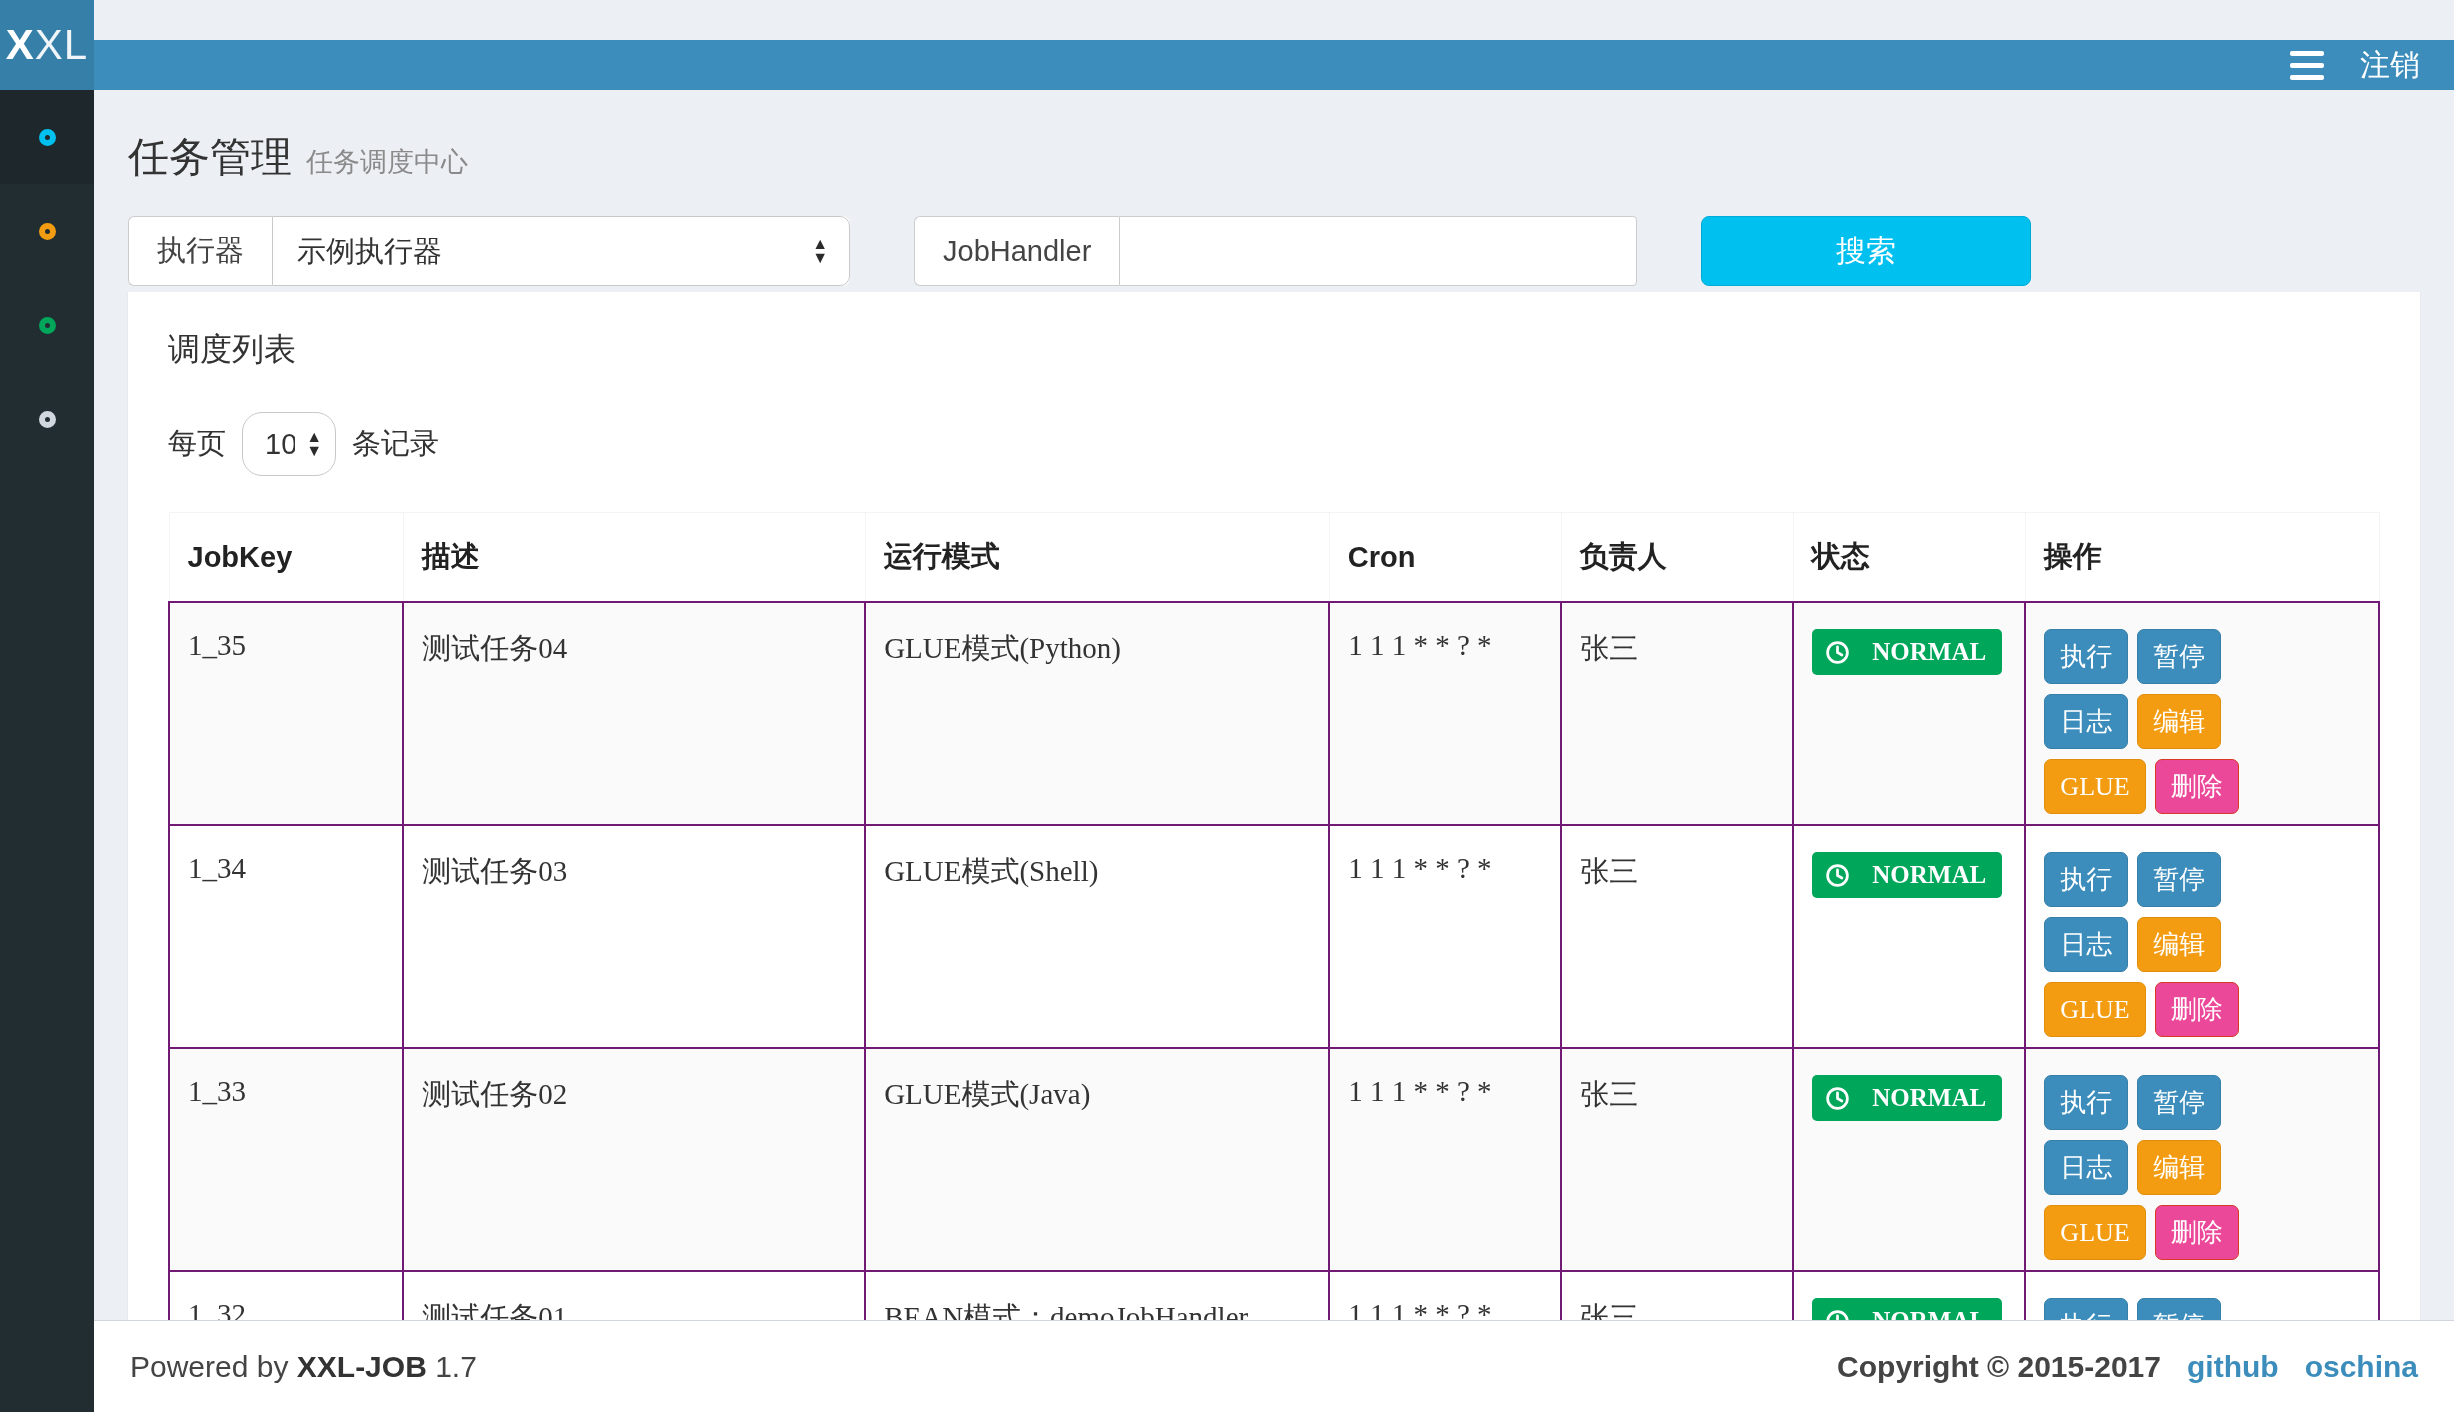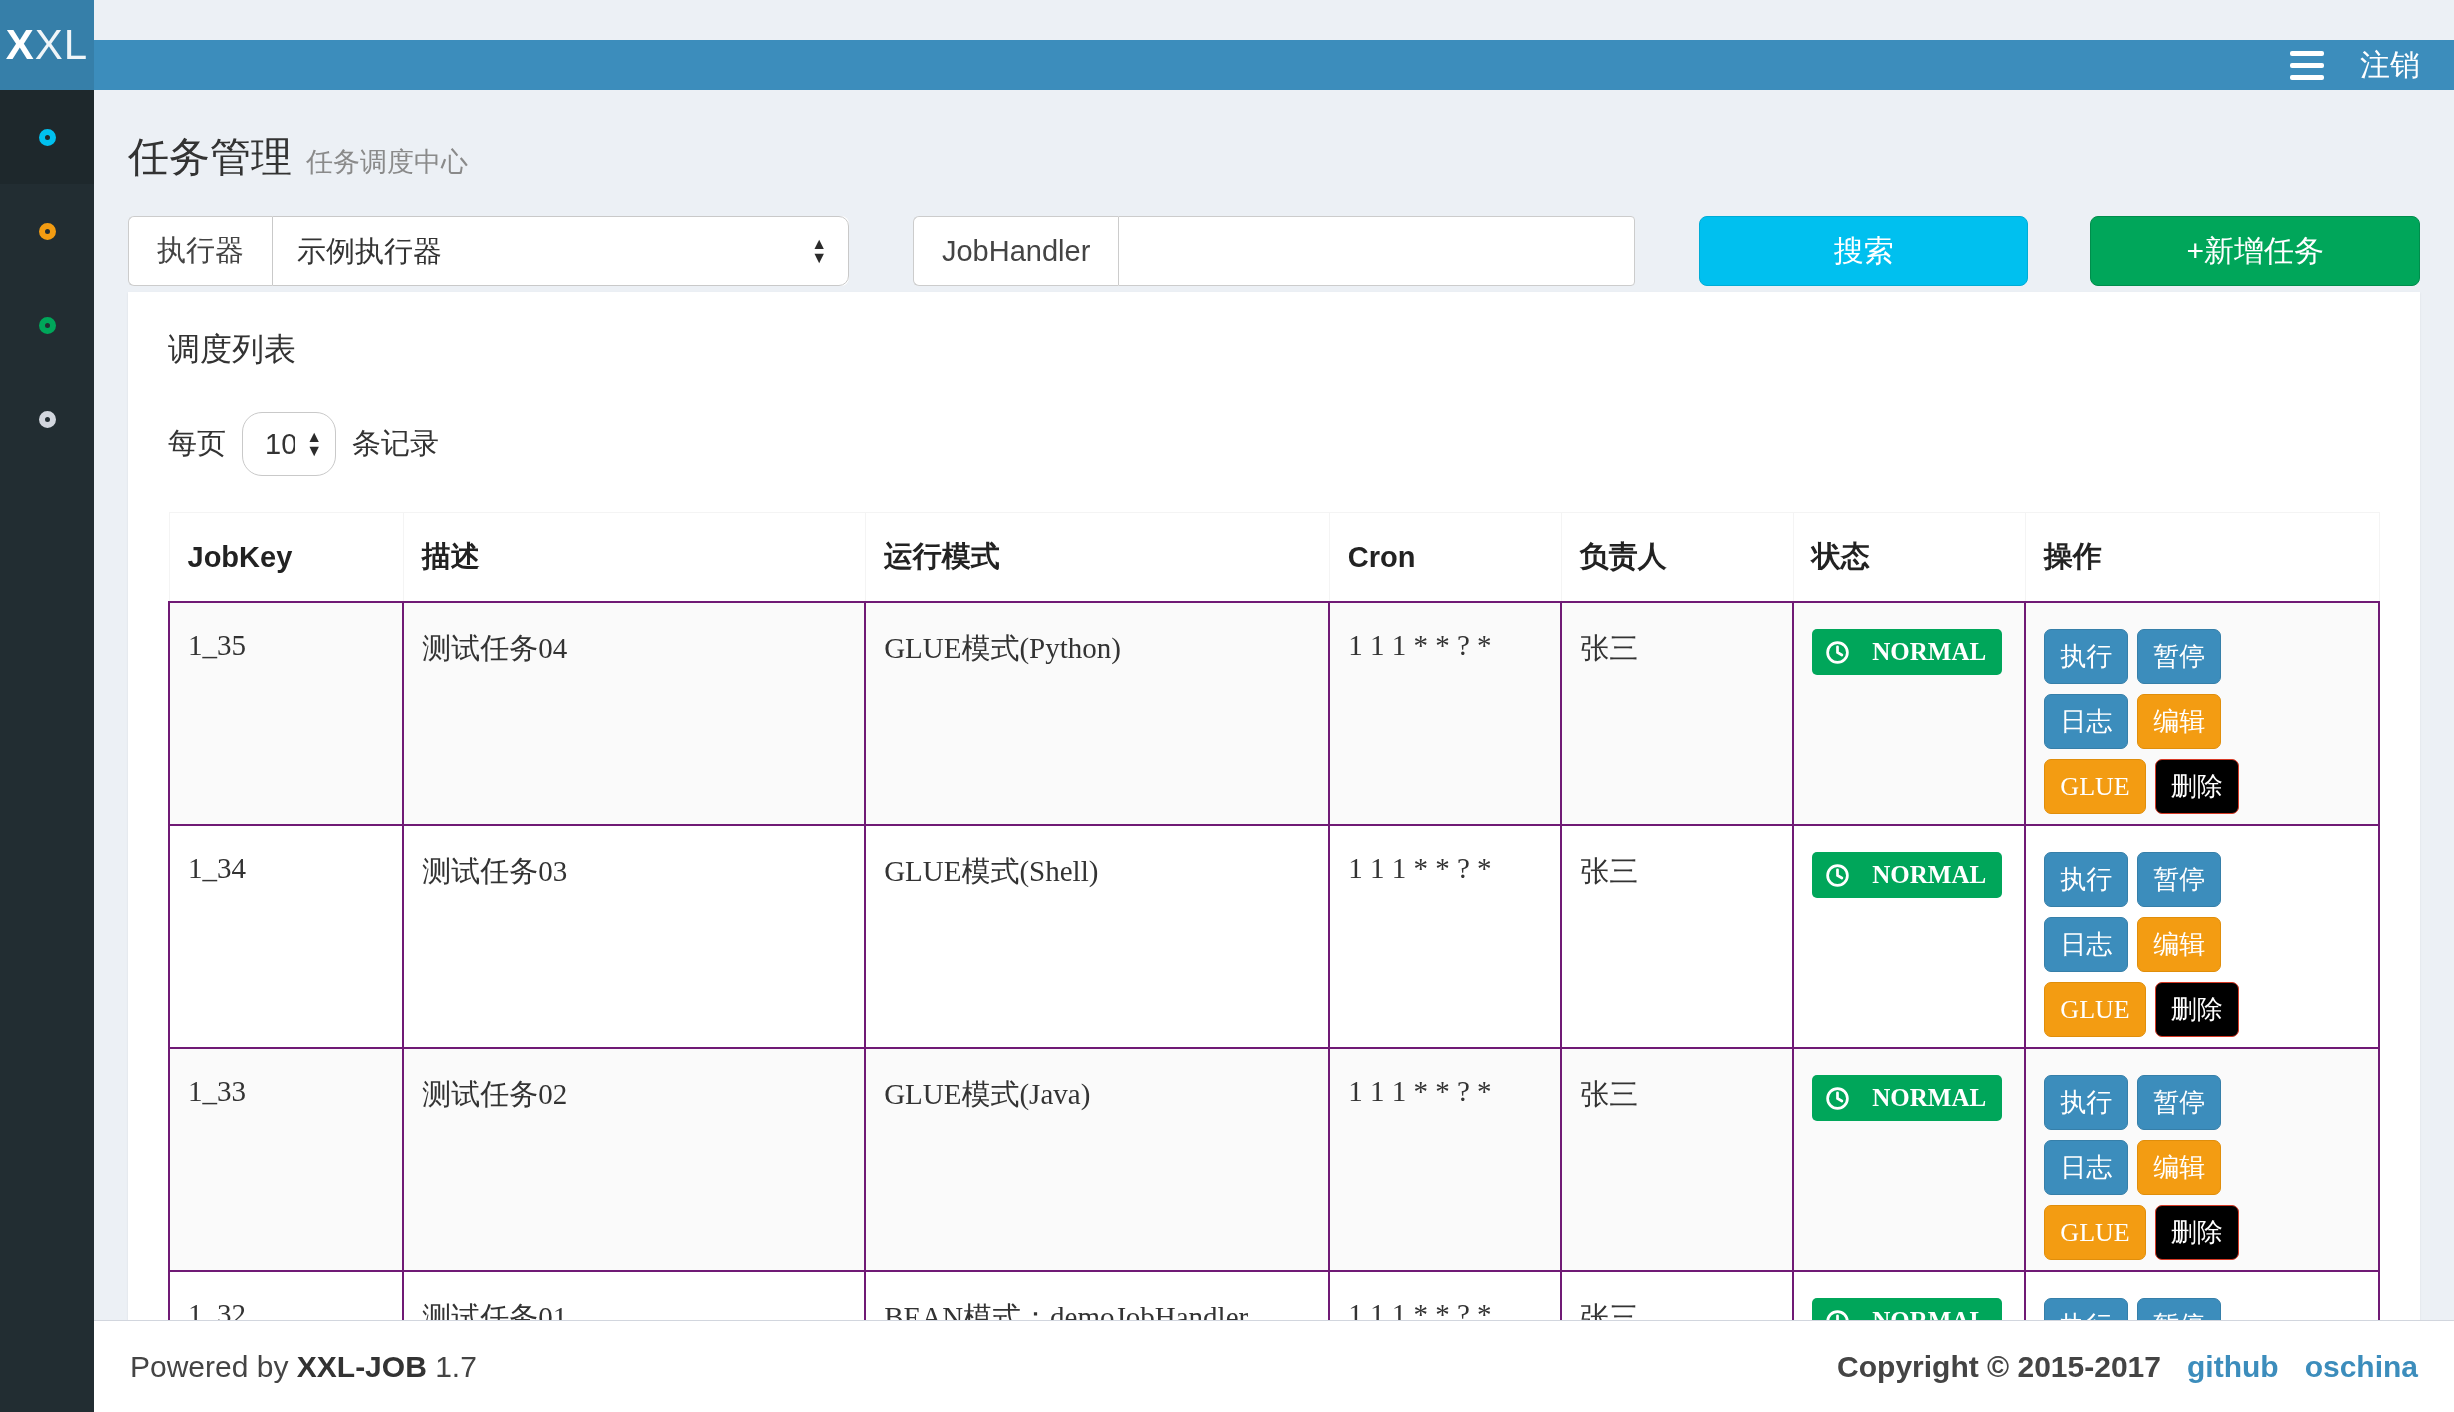--- a/index.html
+++ b/index.html
@@ -76,21 +76,21 @@
 
   .status-badge { display:inline-flex; align-items:center; gap:22px; background:#00a65a;
       color:#fff; font-weight:700; font-size:25px; padding:9px 16px 9px 13px; border-radius:5px; }
   .status-badge svg { width:25px; height:25px; display:block; }
 
   .actions { max-width:252px; display:flex; flex-wrap:wrap; }
   .action-btn { font-size:26px; padding:9px 15px; border-radius:7px; margin:0 9px 10px 0;
       color:#fff; white-space:nowrap; }
   .action-btn.blue   { background:#3c8dbc; border:1px solid #367fa9; }
   .action-btn.orange { background:#f39c12; border:1px solid #e08e0b; }
-  .action-btn.red    { background:#000000; border:1px solid #d73925; }
+  .action-btn.red    { background:#ec4899; border:1px solid #d73925; }
 
   
   .footer { position:absolute; bottom:0; left:94px; width:2360px; height:92px; background:#fff;
       border-top:1px solid #d2d6de; display:flex; align-items:center; justify-content:space-between;
       padding:0 36px; font-size:30px; color:#444; }
   .footer b { color:#333; }
   .footer .links a { color:#3c8dbc; font-weight:700; text-decoration:none; margin-left:26px; cursor:pointer; }
   .footer .right { display:flex; align-items:center; }
   .footer .copyright { font-weight:700; color:#444; }
 </style>
@@ -139,21 +139,20 @@
       <span class="ig-select-wrap">
         <select class="ig-select" id="executor-select"><option>示例执行器</option></select>
         <span class="caret-updown">▲<br>▼</span>
       </span>
     </div>
     <div class="input-group grp-jobhandler">
       <span class="ig-addon">JobHandler</span>
       <input class="ig-input" value="" placeholder="" style="">
     </div>
     <button class="btn btn-search">搜索</button>
-    <button class="btn btn-add">+新增任务</button>
   </div>
 
   <div class="panel">
     <div class="panel-title">调度列表</div>
 
     <div class="pagesize-row">
       <span>每页</span>
       <span class="pagesize-select-wrap">
         <select class="pagesize-select" id="pagesize-select"><option>10</option></select>
         <span class="caret-updown">▲<br>▼</span>

